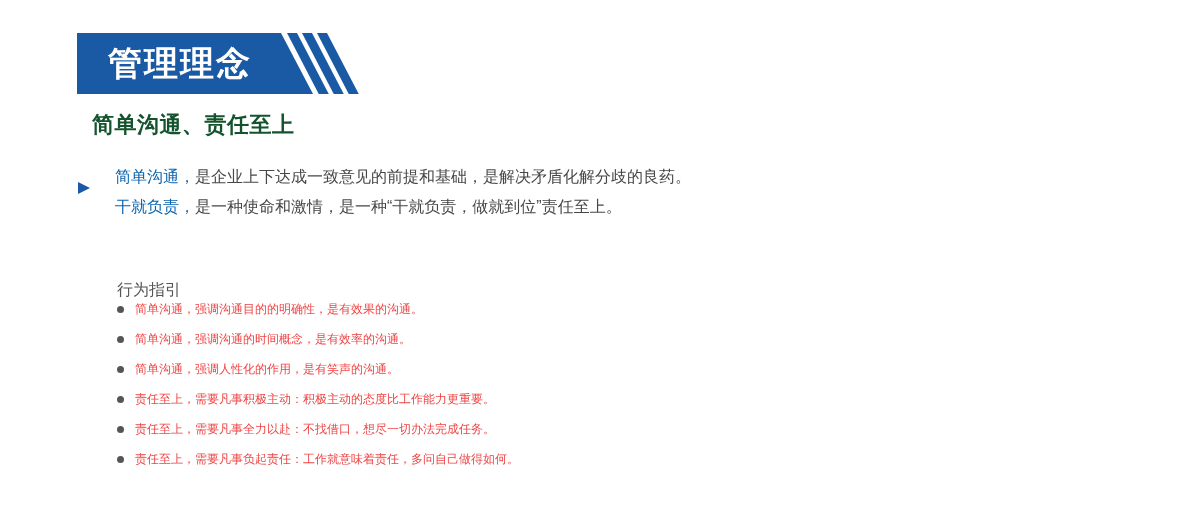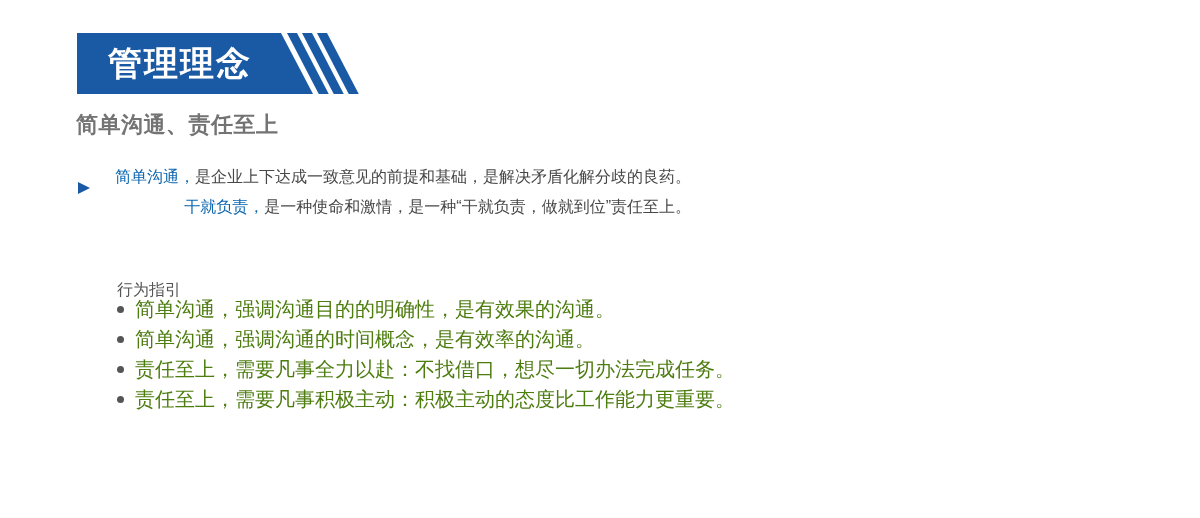--- a/index.html
+++ b/index.html
@@ -3,21 +3,20 @@
 <meta charset="utf-8">
 <style>
   html,body { margin:0; padding:0; }
   .page {
     position: relative;
     width: 1200px;
     height: 518px;
     background: #ffffff;
     font-family: "Liberation Sans", "DejaVu Sans", sans-serif;
     overflow: hidden;
-    text-align: right;
   }
   
   .banner {
     position: absolute;
     left: 77px; top: 33px;
     width: 236px; height: 61px;
     background: #1a5aa5;
     clip-path: polygon(0 0, calc(100% - 32px) 0, 100% 100%, 0 100%);
     display: flex;
     align-items: center;
@@ -38,24 +37,24 @@
     background: #1a5aa5;
     transform: skewX(27.5deg);
     transform-origin: 0 0;
   }
   .stripe-1 { left: 287px; }
   .stripe-2 { left: 302px; }
   .stripe-3 { left: 317px; }
   
   .heading {
     position: absolute;
-    left: 76px; top: 110px;
+    left: 92px; top: 110px;
     font-size: 22px;
     font-weight: bold;
-    color: #737373;
+    color: #14532d;
     letter-spacing: 0.5px;
     white-space: nowrap;
   }
   
   .intro-arrow {
     position: absolute;
     left: 78px; top: 182px;
     width: 0; height: 0;
     border-left: 12px solid #1a5aa5;
     border-top: 6px solid transparent;
@@ -80,22 +79,22 @@
   .bullets {
     position: absolute;
     left: 117px; top: 294px;
     margin: 0; padding: 0;
     list-style: none;
   }
   .bullets li {
     display: flex;
     align-items: center;
     height: 30px;
-    font-size: 20px;
-    color: #4d7c0f;
+    font-size: 12px;
+    color: #ef4444;
     white-space: nowrap;
   }
   .dot {
     flex: none;
     width: 7px; height: 7px;
     border-radius: 50%;
     background: #555555;
     margin-right: 11px;
   }
 </style>
@@ -128,21 +127,29 @@
     <li>
       <span class="dot"></span>
       <span>简单沟通，强调沟通目的的明确性，是有效果的沟通。</span>
     </li>
     <li>
       <span class="dot"></span>
       <span>简单沟通，强调沟通的时间概念，是有效率的沟通。</span>
     </li>
     <li>
       <span class="dot"></span>
+      <span>简单沟通，强调人性化的作用，是有笑声的沟通。</span>
+    </li>
+    <li>
+      <span class="dot"></span>
+      <span>责任至上，需要凡事积极主动：积极主动的态度比工作能力更重要。</span>
+    </li>
+    <li>
+      <span class="dot"></span>
       <span>责任至上，需要凡事全力以赴：不找借口，想尽一切办法完成任务。</span>
     </li>
     <li>
       <span class="dot"></span>
-      <span>责任至上，需要凡事积极主动：积极主动的态度比工作能力更重要。</span>
+      <span>责任至上，需要凡事负起责任：工作就意味着责任，多问自己做得如何。</span>
     </li>
   </ul>
 
 </div>
 
 </body></html>

